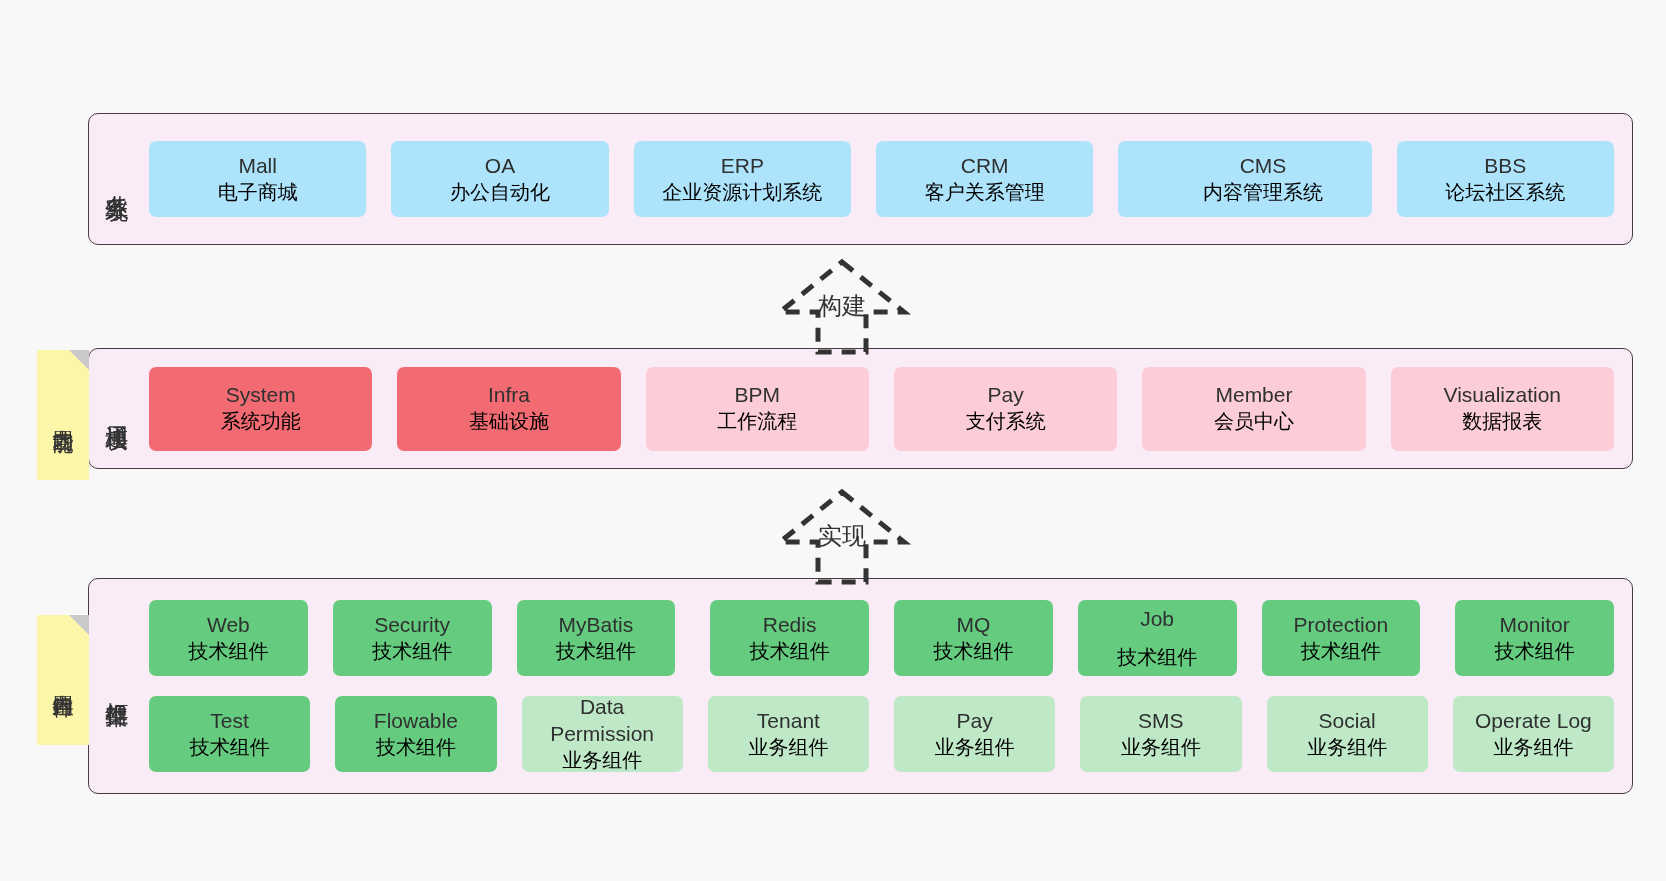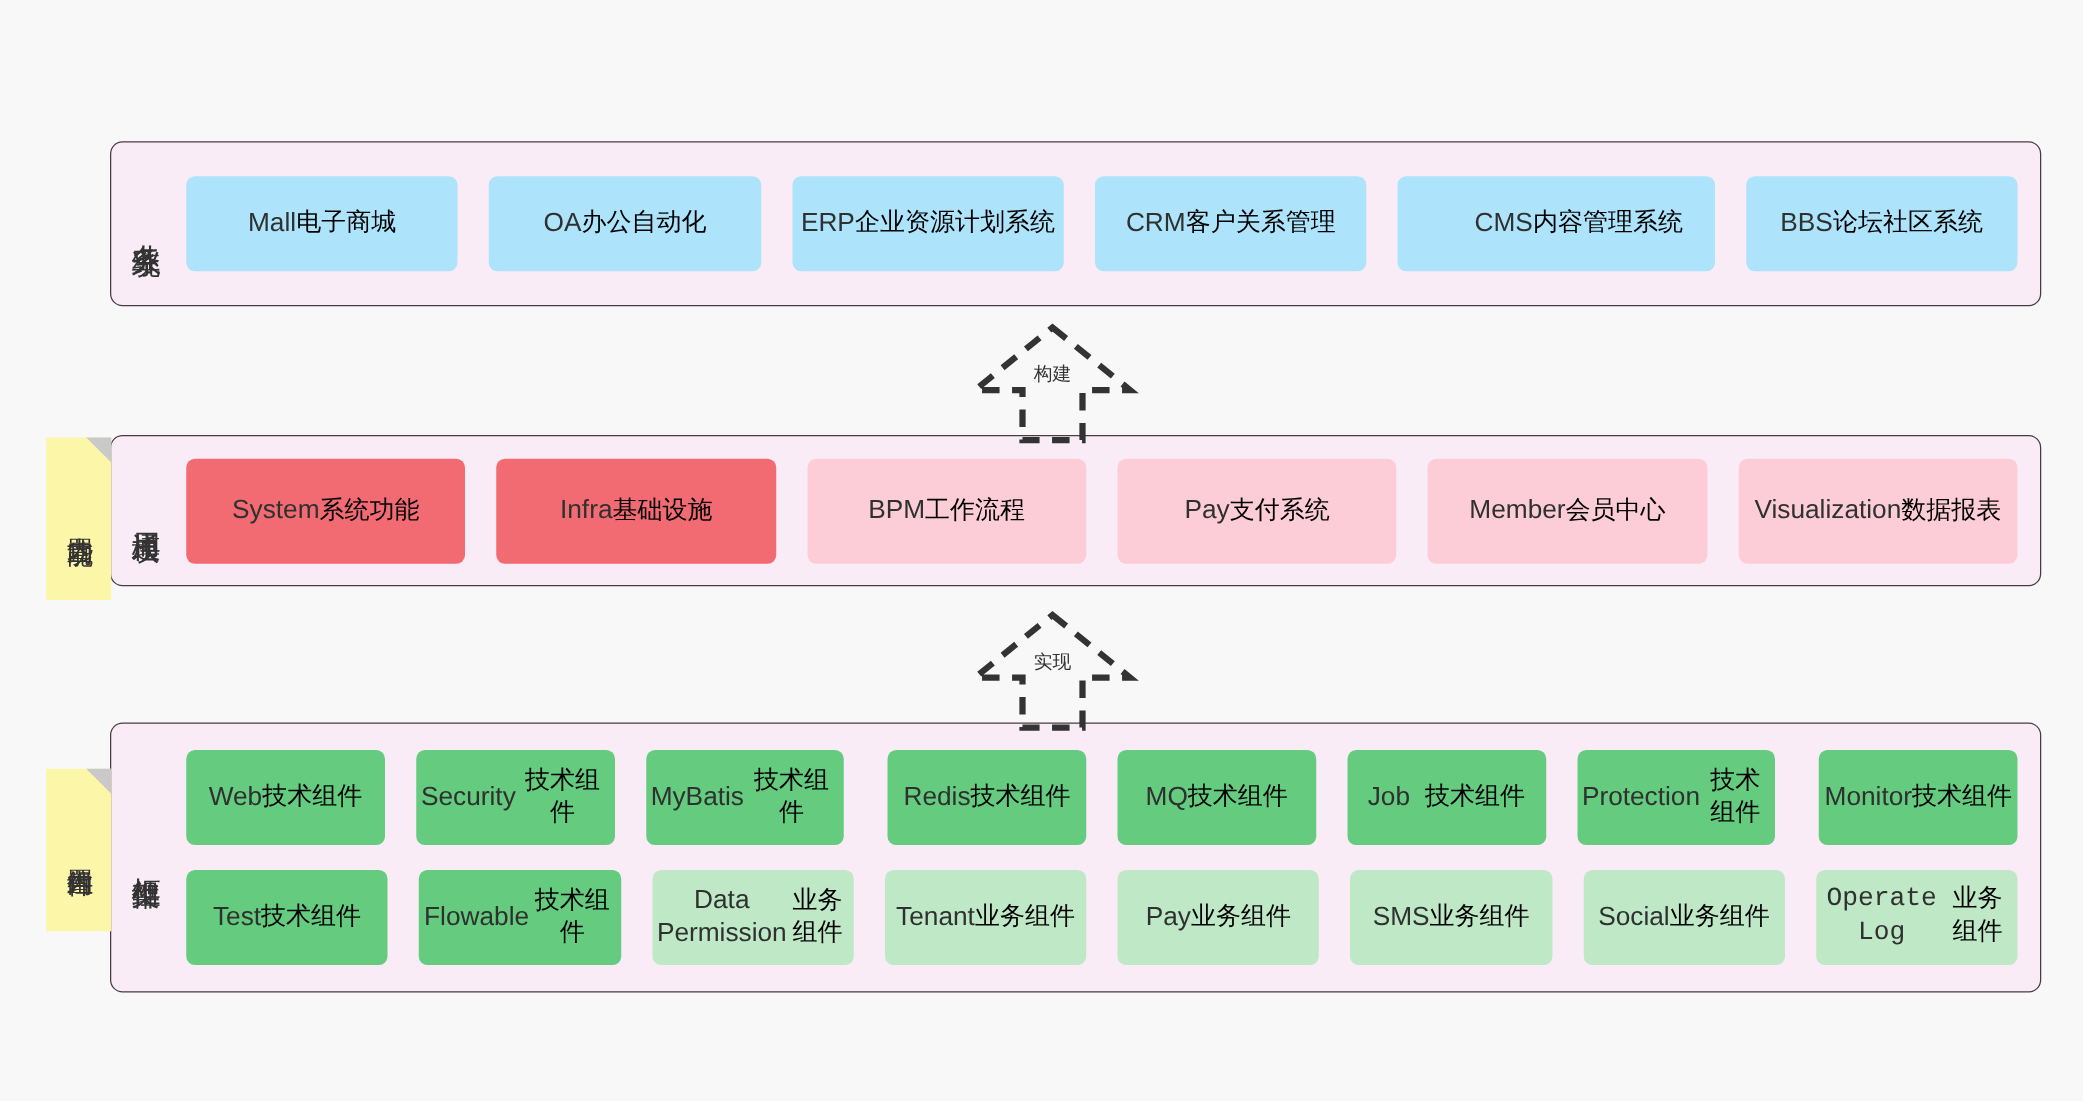--- a/index.html
+++ b/index.html
@@ -63,21 +63,21 @@
     flex-direction: row;
     gap: 25px;
     align-items: stretch;
   }
 
   
   .card {
     flex: 1 1 0;
     border-radius: 7px;
     display: flex;
-    flex-direction: row;
+    flex-direction: column;
     align-items: center;
     justify-content: center;
     text-align: center;
     box-sizing: border-box;
     padding: 6px 4px;
     line-height: 1.28;
   }
   .card .t1 {
     font-size: 21px;
     color: #2f3030;
@@ -132,21 +132,21 @@
     width: 180px;
     height: 96px;
     overflow: visible;
   }
   .arrow-label {
     position: absolute;
     left: 0;
     top: 32px;
     width: 180px;
     text-align: center;
-    font-size: 15px;
+    font-size: 24px;
     color: #333333;
     pointer-events: none;
     user-select: none;
   }
 </style>
 </head>
 <body>
 
 <div id="canvas">
     <div class="layer" style="left: 88px; top: 113px; width: 1545px; height: 132px;">
@@ -278,21 +278,21 @@
             <div class="t2">业务组件</div>
           </div>
           <div class="card lgreen" style="height: 76px;">
             <div class="t1">SMS</div>
             <div class="t2">业务组件</div>
           </div>
           <div class="card lgreen" style="height: 76px;">
             <div class="t1">Social</div>
             <div class="t2">业务组件</div>
           </div>
-          <div class="card lgreen" style="height: 76px; font-family: Liberation Mono, monospace;">
+          <div class="card lgreen" style="height: 76px;">
             <div class="t1">Operate Log</div>
             <div class="t2">业务组件</div>
           </div>
         </div>
       </div>
     </div>
     <div class="arrow-wrap" style="left: 752px; top: 258px;">
       <svg viewBox="0 0 180 96">
         <path d="M 90 4 L 152 54 L 114 54 L 114 94 L 66 94 L 66 54 L 28 54 Z" fill="none" stroke="#333333" stroke-width="5" stroke-dasharray="14 10" stroke-linecap="butt"></path>
       </svg>

